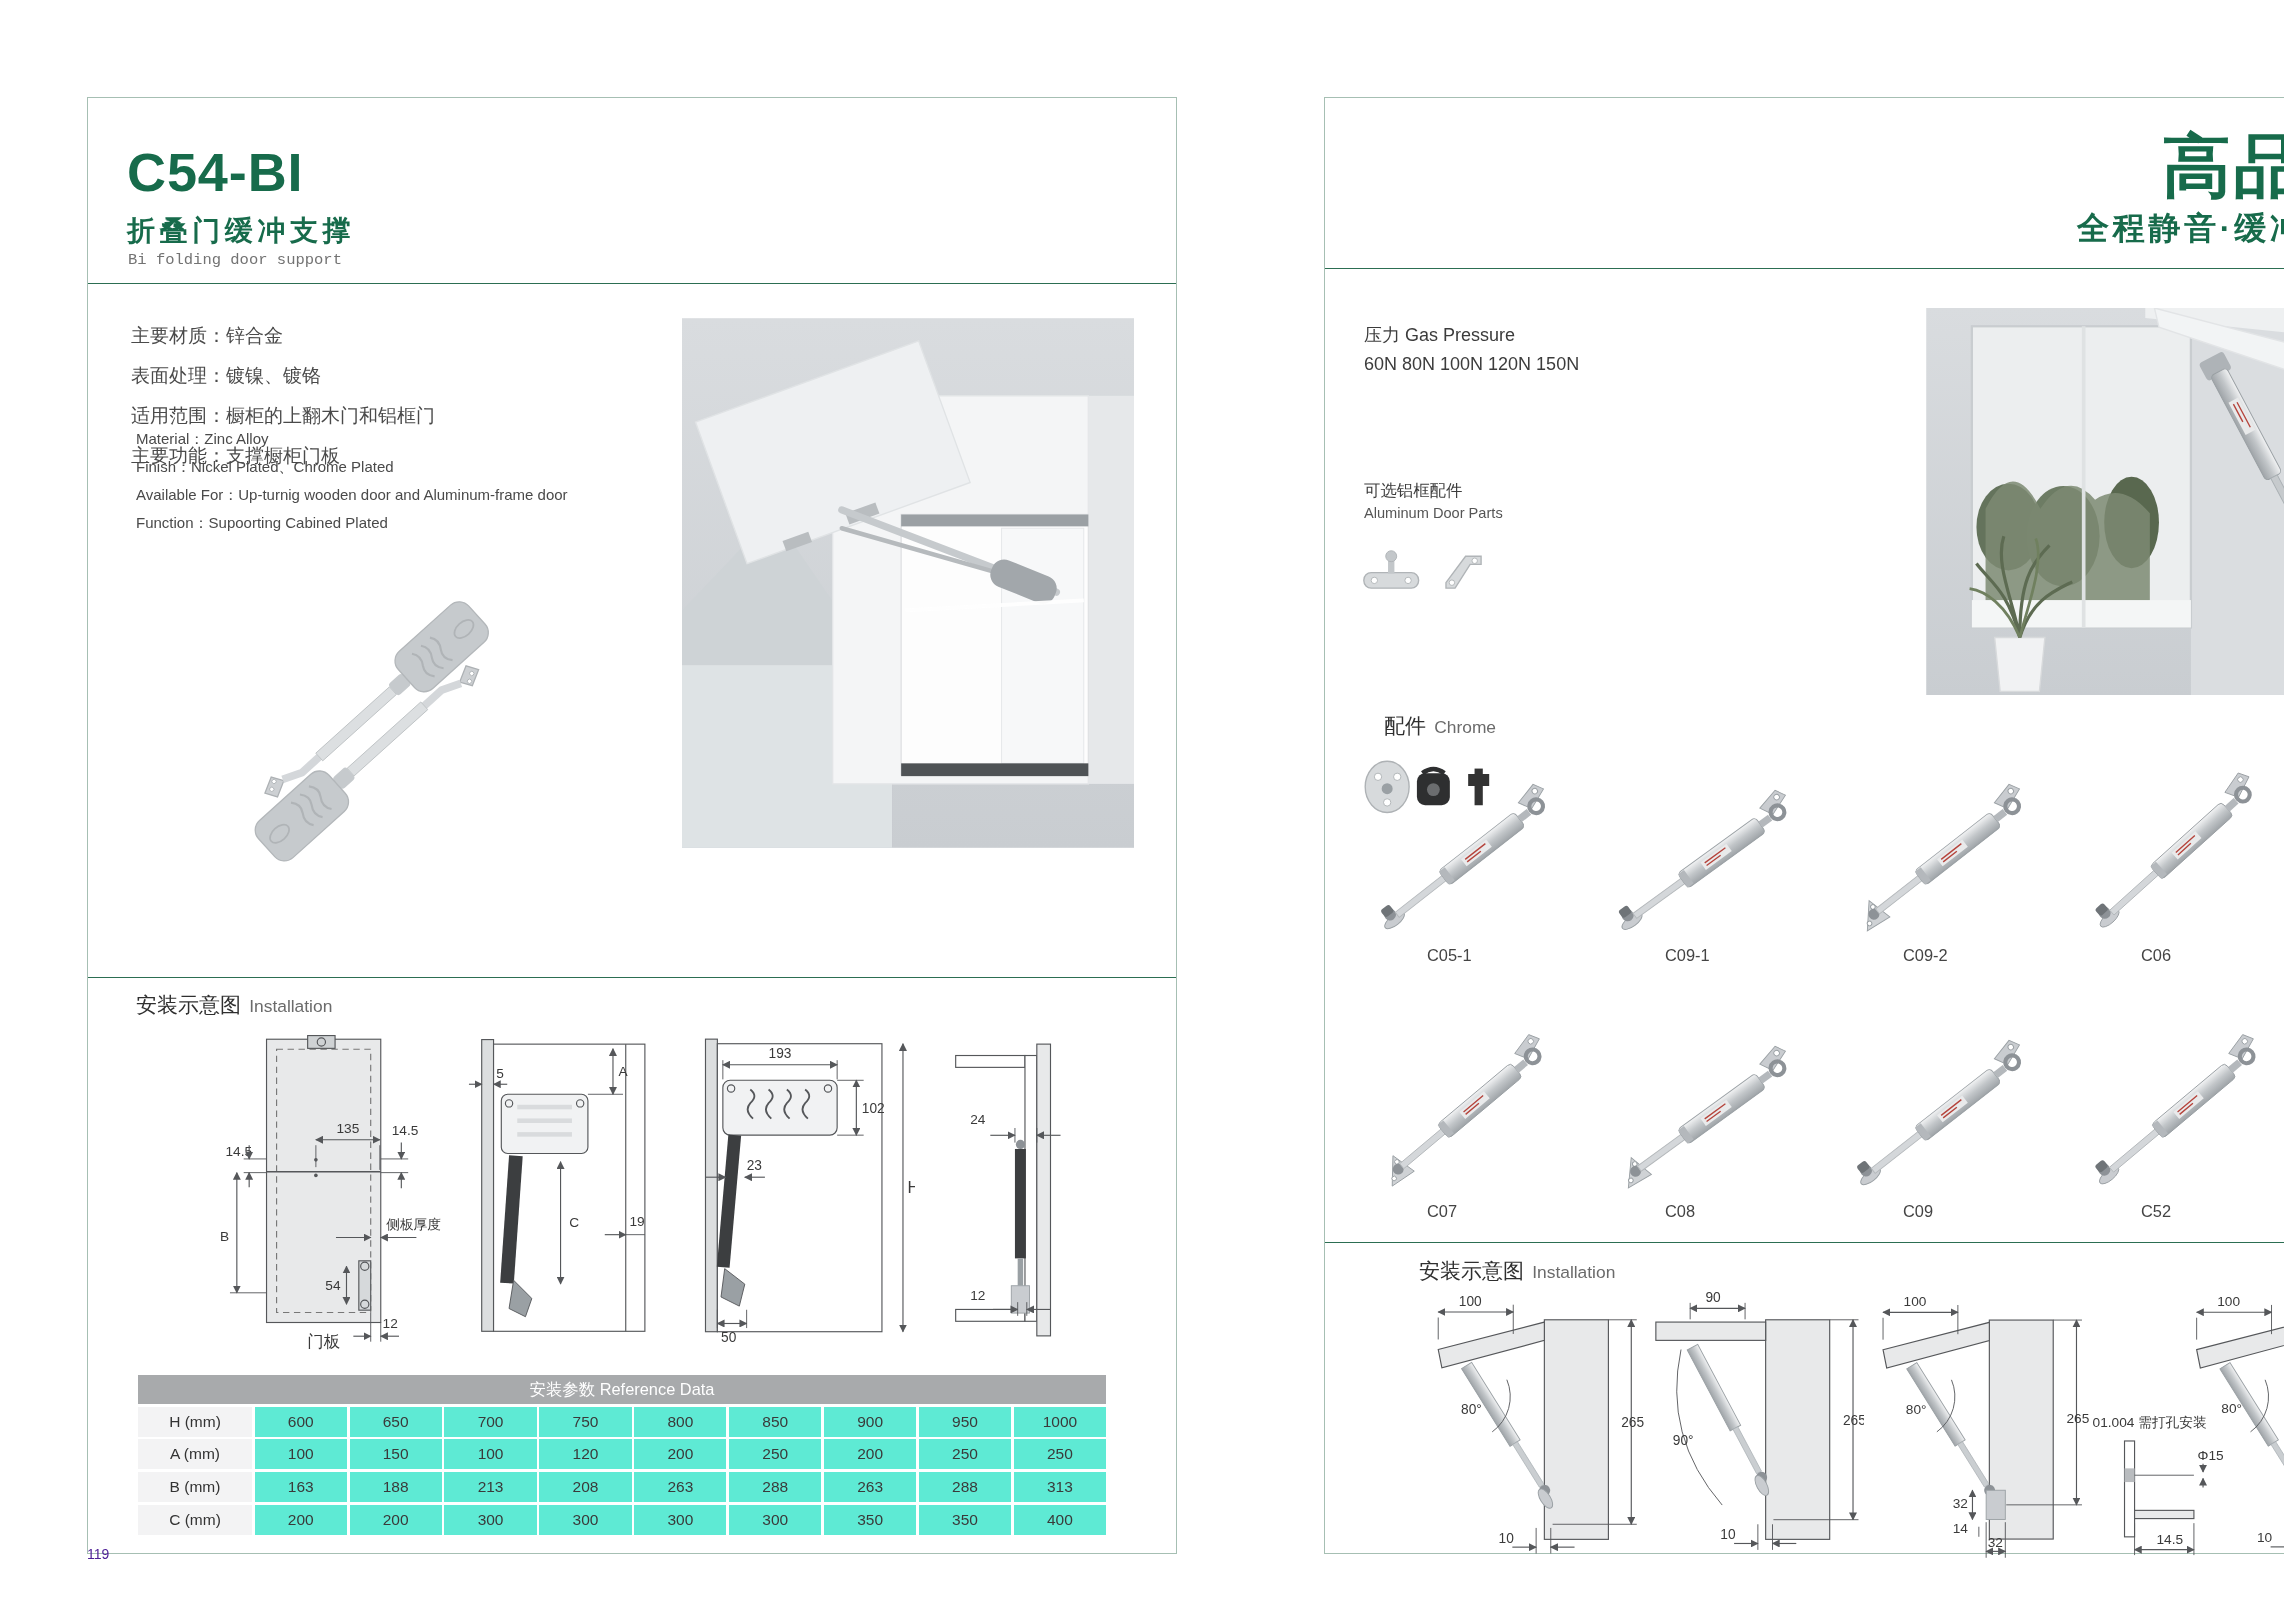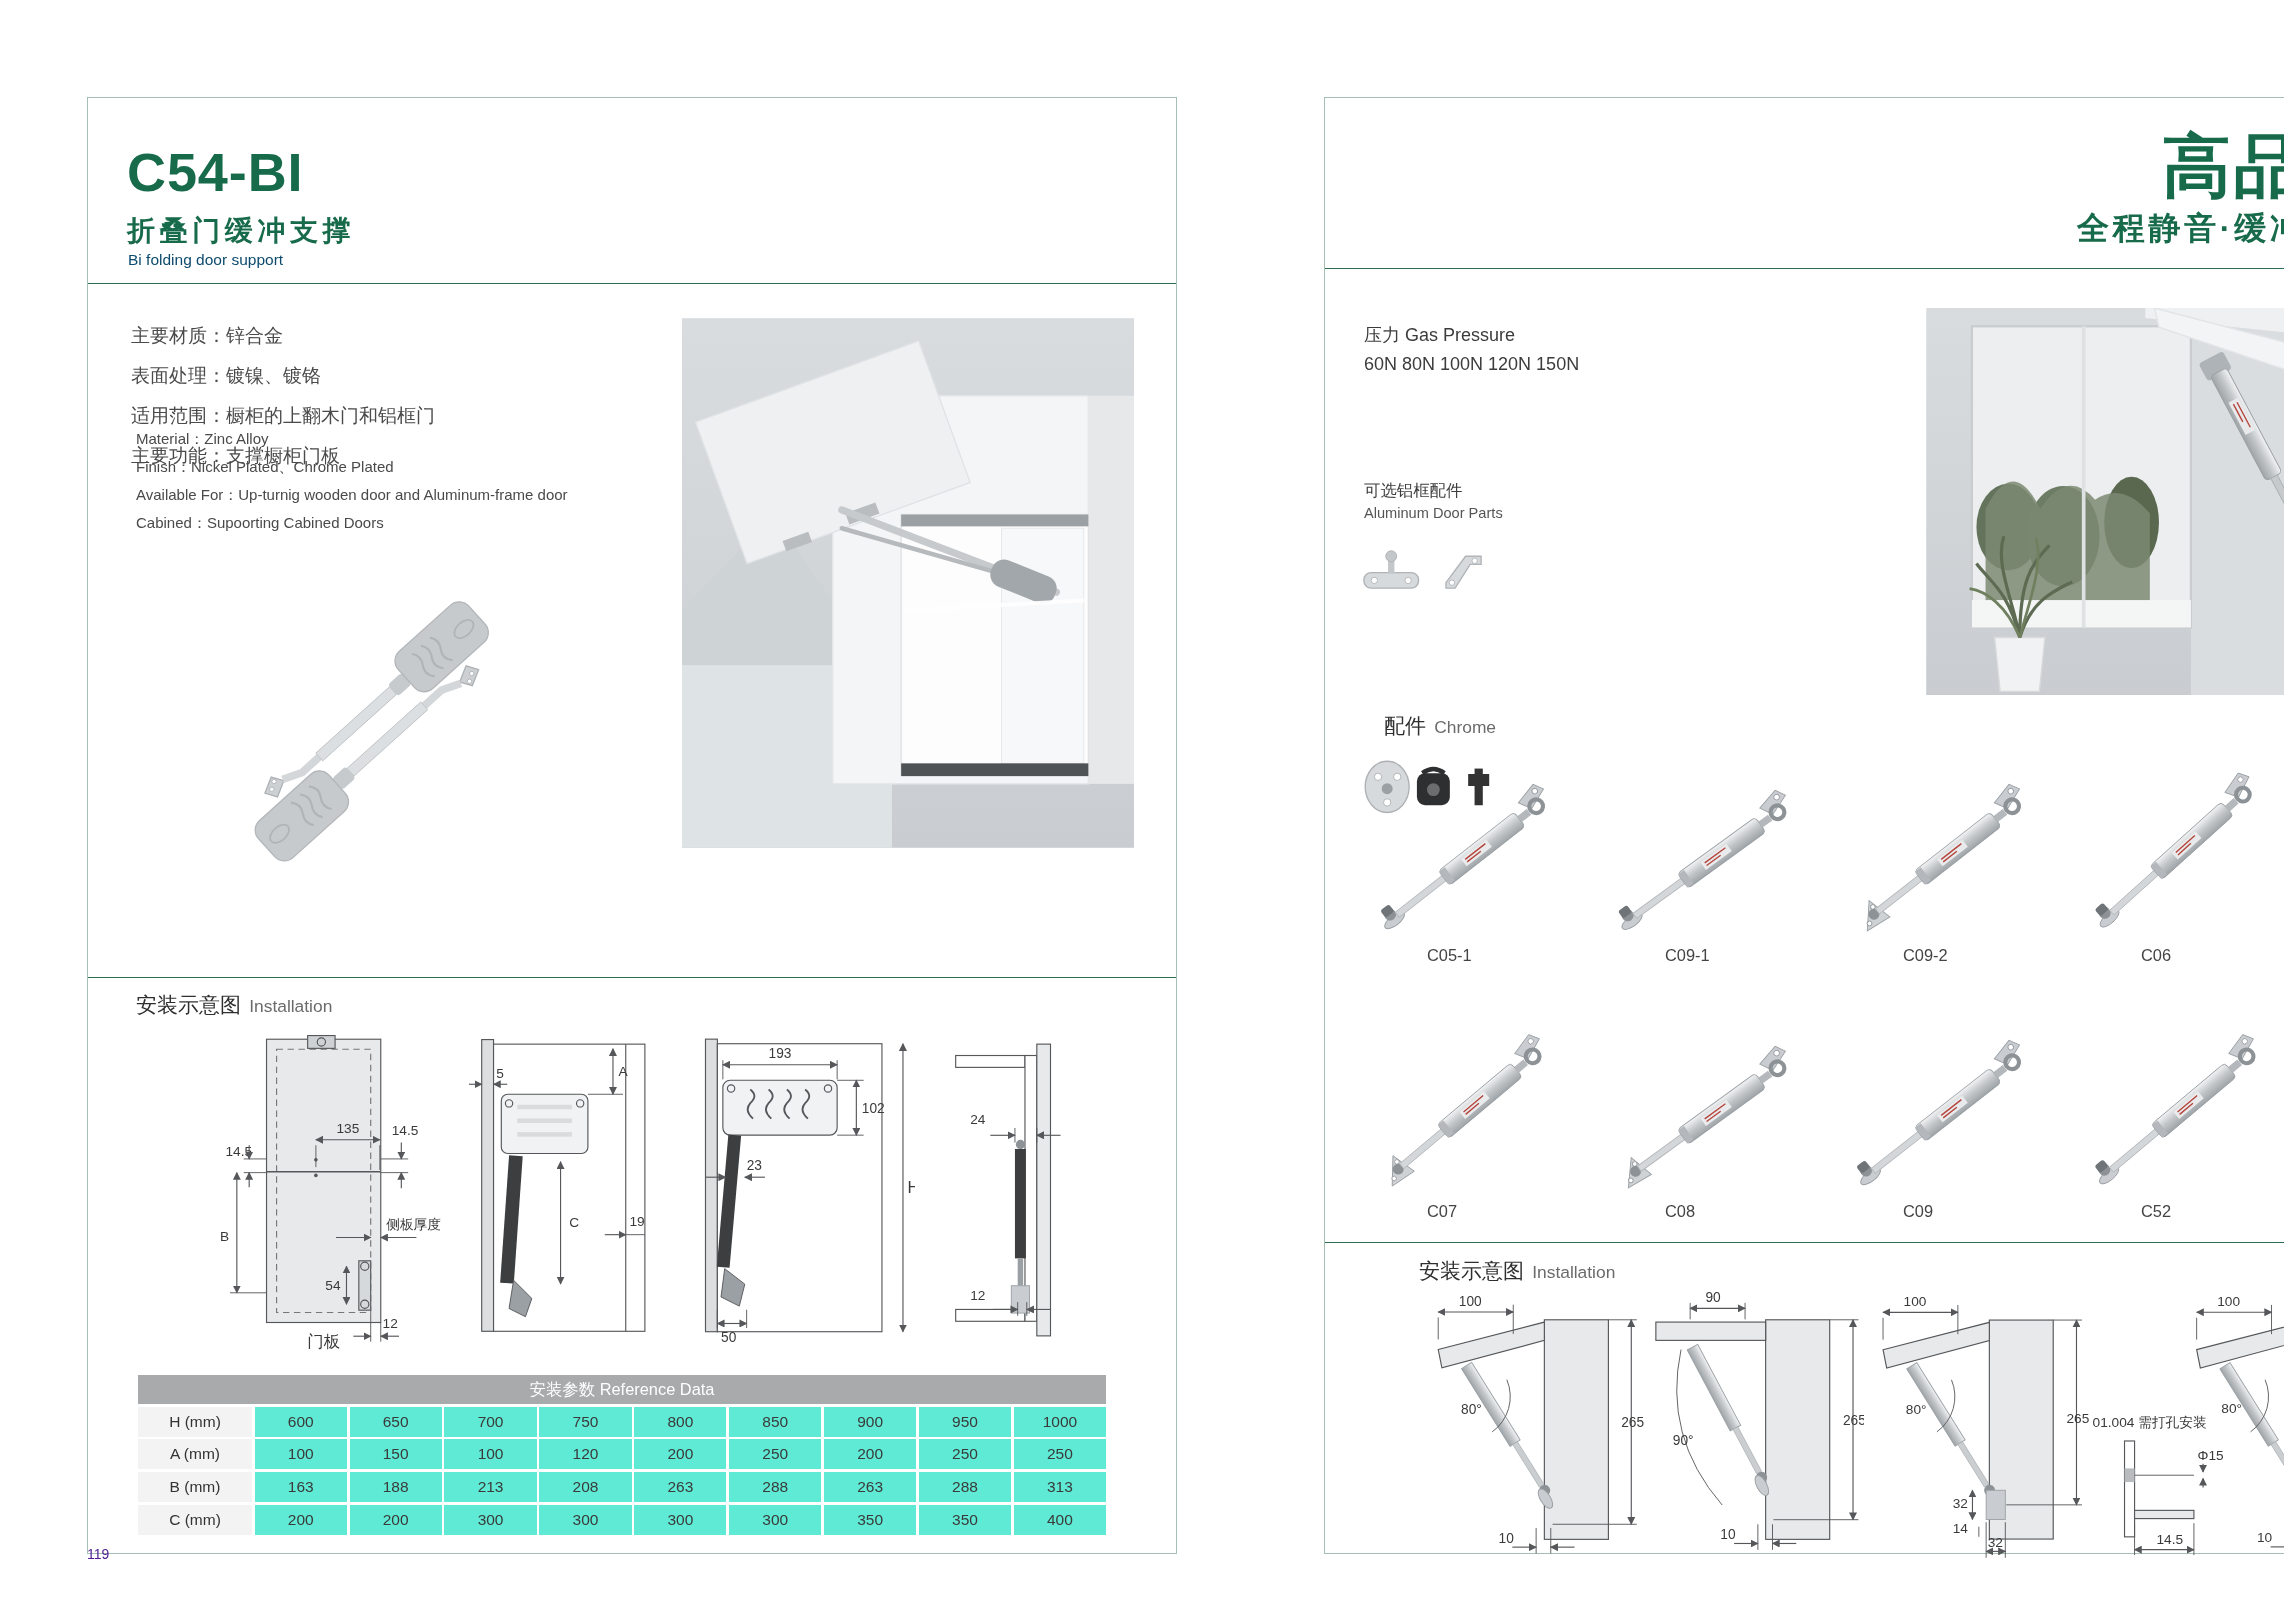--- a/index.html
+++ b/index.html
@@ -6,21 +6,21 @@
   .sheet{position:relative;width:2482px;height:1618px;background:#ffffff;
          font-family:"Liberation Sans",sans-serif;color:#333;overflow:hidden;}
   .pagebox{position:absolute;border:1.4px solid #a6bfb3;background:#fff;margin-top:29px;}
   #box-left{left:87px;top:68px;width:1088px;height:1455px;}
   #box-right{left:1324px;top:68px;width:1091px;height:1455px;}
   .hr{position:absolute;left:0;right:0;height:1.4px;background:#2c6e52;}
   .abs{position:absolute;}
   
   .model{font-size:54px;font-weight:bold;color:#176b4b;letter-spacing:0.9px;}
   .title-cn{font-size:28px;font-weight:600;color:#176b4b;letter-spacing:4.6px;}
-  .title-en{font-size:15.5px;color:#0c4a6e;}
+  .title-en{font-size:15.5px;color:#737373;font-family:Liberation Mono, monospace;}
   .r-title{font-size:69px;font-weight:bold;color:#176b4b;letter-spacing:2.7px;text-align:right;}
   .r-sub{font-size:32px;font-weight:600;color:#176b4b;letter-spacing:3.7px;text-align:right;}
   
   .specs-cn div{font-size:19px;line-height:40px;color:#4a4a4a;}
   .specs-en div{font-size:15px;line-height:28px;color:#4a4a4a;}
   .blk-l1{font-size:18px;line-height:29px;color:#3c3c3c;}
   .lab-cn{font-size:16.4px;color:#3c3c3c;line-height:25px;}
   .lab-en{font-size:14.6px;color:#555;line-height:21px;}
   .sec-h .cn{font-size:21px;color:#2f2f2f;}
   .sec-h .en{font-size:17.4px;color:#6b6b6b;margin-left:8.2px;}
@@ -120,21 +120,21 @@
     <div class="abs specs-cn" style="left:43px;top:218px;">
       <div>主要材质：锌合金</div>
       <div>表面处理：镀镍、镀铬</div>
       <div>适用范围：橱柜的上翻木门和铝框门</div>
       <div>主要功能：支撑橱柜门板</div>
     </div>
     <div class="abs specs-en" style="left:48px;top:327px;">
       <div>Material：Zinc Alloy</div>
       <div>Finish：Nickel Plated、Chrome Plated</div>
       <div>Available For：Up-turnig wooden door and Aluminum-frame door</div>
-      <div>Cabined：Supoorting Cabined Doors</div>
+      <div>Function：Supoorting Cabined Plated</div>
     </div>
 
     <svg class="abs" style="left:50px;top:448px;" width="571" height="388" viewBox="0 0 1000 900">
       <use href="#armGrp" transform="translate(120,560) rotate(-42)"></use>
       <use href="#armGrp" transform="translate(640,300) rotate(138)"></use>
     </svg>
 
     <svg class="abs" style="left:594px;top:220px;" width="452" height="530" viewBox="0 0 990 1160">
       <rect x="0" y="0" width="990" height="1160" fill="url(#wallGrad)"></rect>
       <polygon points="0,640 200,430 330,620 460,520 460,1160 0,1160" fill="#ced3d6"></polygon>

